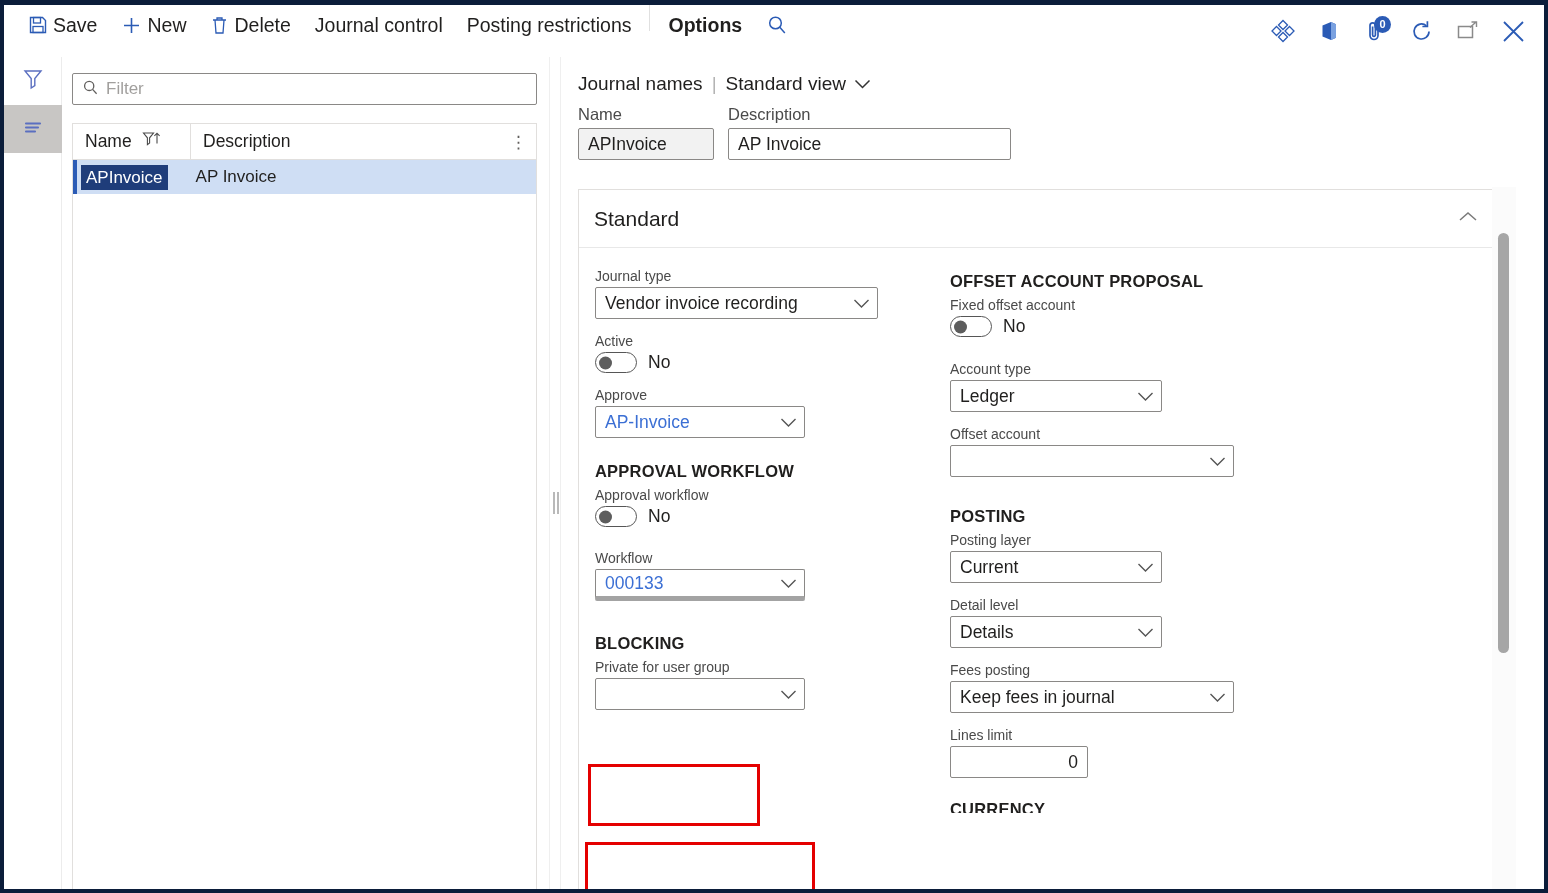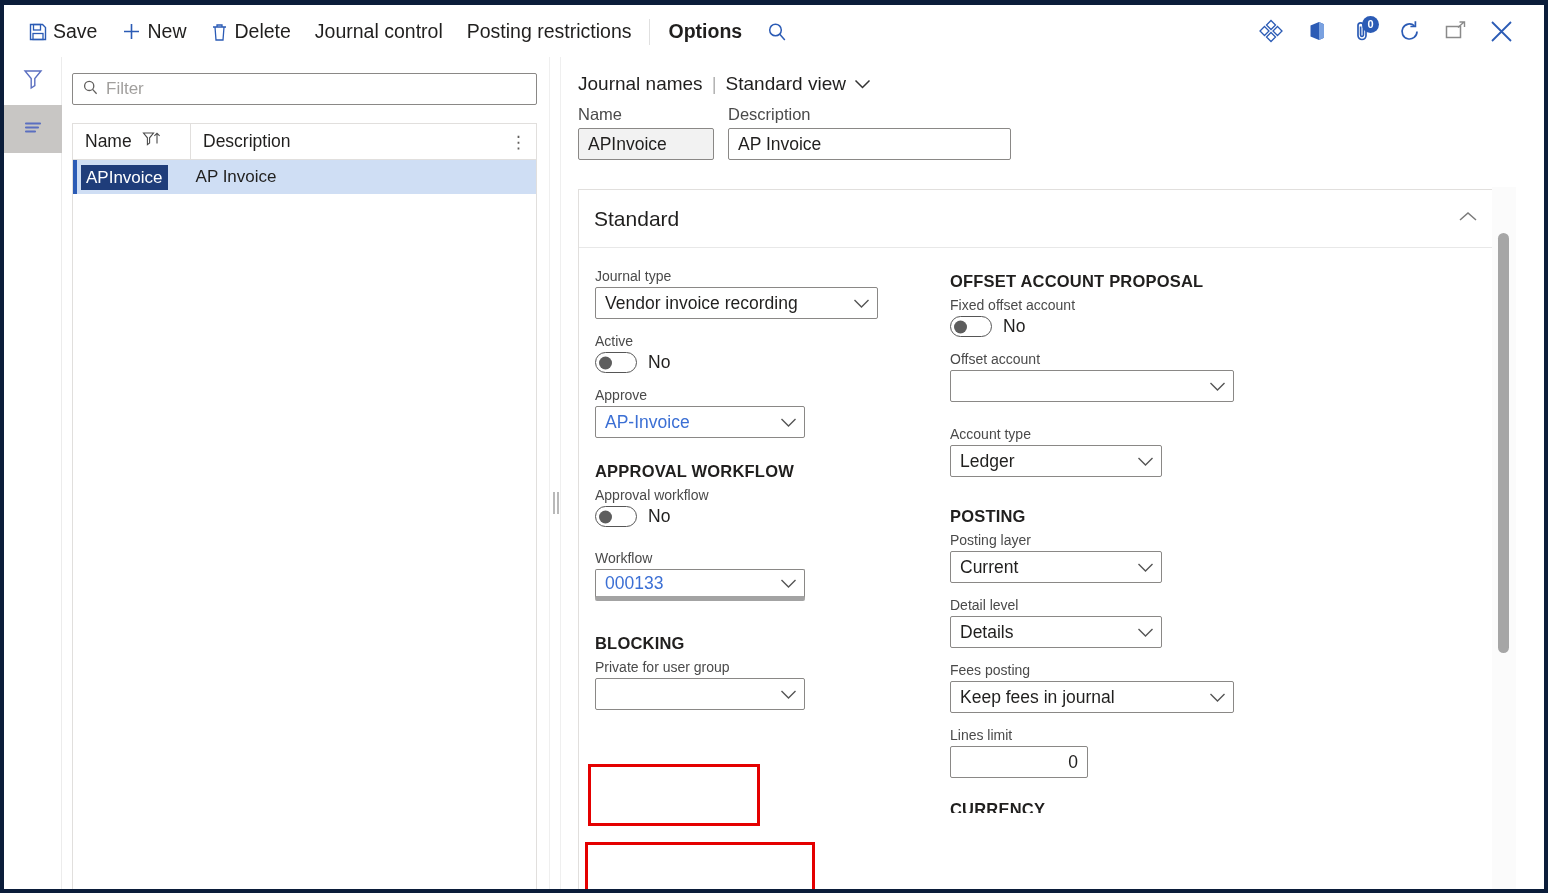--- a/index.html
+++ b/index.html
@@ -17,24 +17,24 @@
     background: #fff;
     border-top: 5px solid #0b1d3a;
     border-left: 4px solid #0b1d3a;
     border-right: 4px solid #0b1d3a;
     border-bottom: 4px solid #0b1d3a;
     overflow: hidden;
   }
 
   
   .cmdbar {
-    position: absolute; top: 0; left: 0; right: 12px; height: 54px;
+    position: absolute; top: 0; left: 0; right: 0; height: 54px;
     background: #fff;
     border-bottom: 1px solid #e8e8e8;
-    display: flex; align-items: center;
+    display: flex; align-items: flex-start;
     padding-left: 12px;
   }
   .cmd-btn {
     display: flex; align-items: center; gap: 5px;
     height: 40px; padding: 0 12px;
     font-size: 19.5px; color: #201f1e;
     cursor: pointer; white-space: nowrap;
     background: transparent; border: none;
     font-family: "Liberation Sans", sans-serif;
   }
@@ -566,44 +566,44 @@
           <div class="field">
             <label>Fixed offset account</label>
             <div class="toggle-row">
               <div class="toggle">
                   <span class="knob"></span>
                 </div>
               <span class="toggle-txt">No</span>
             </div>
           </div>
 
-          <div class="field">
-            <label>Offset account</label>
-            <div class="combo" style="width:284px">
-              <span></span>
-              <span>
-                <svg width="17" height="11" viewBox="0 0 17 11">
-                    <path d="M1.5 2l7 7 7-7" fill="none" stroke="#555" stroke-width="1.4"></path>
-                  </svg>
-              </span>
-            </div>
-          </div>
-
           <div class="field" style="margin-top:24px">
             <label>Account type</label>
             <div class="combo" style="width:212px">
               <span>Ledger</span>
               <span>
                 <svg width="17" height="11" viewBox="0 0 17 11">
                     <path d="M1.5 2l7 7 7-7" fill="none" stroke="#555" stroke-width="1.4"></path>
                   </svg>
               </span>
             </div>
           </div>
 
+          <div class="field">
+            <label>Offset account</label>
+            <div class="combo" style="width:284px">
+              <span></span>
+              <span>
+                <svg width="17" height="11" viewBox="0 0 17 11">
+                    <path d="M1.5 2l7 7 7-7" fill="none" stroke="#555" stroke-width="1.4"></path>
+                  </svg>
+              </span>
+            </div>
+          </div>
+
           <div class="sec-title" style="margin-top:30px">POSTING</div>
 
           <div class="field">
             <label>Posting layer</label>
             <div class="combo" style="width:212px">
               <span>Current</span>
               <span>
                 <svg width="17" height="11" viewBox="0 0 17 11">
                     <path d="M1.5 2l7 7 7-7" fill="none" stroke="#555" stroke-width="1.4"></path>
                   </svg>

